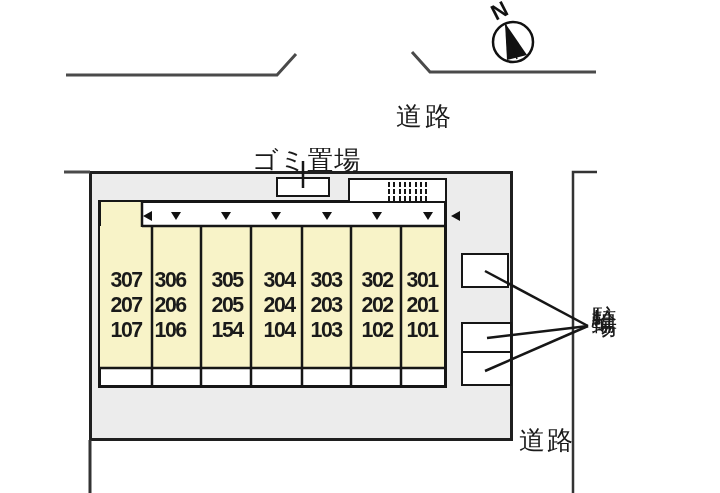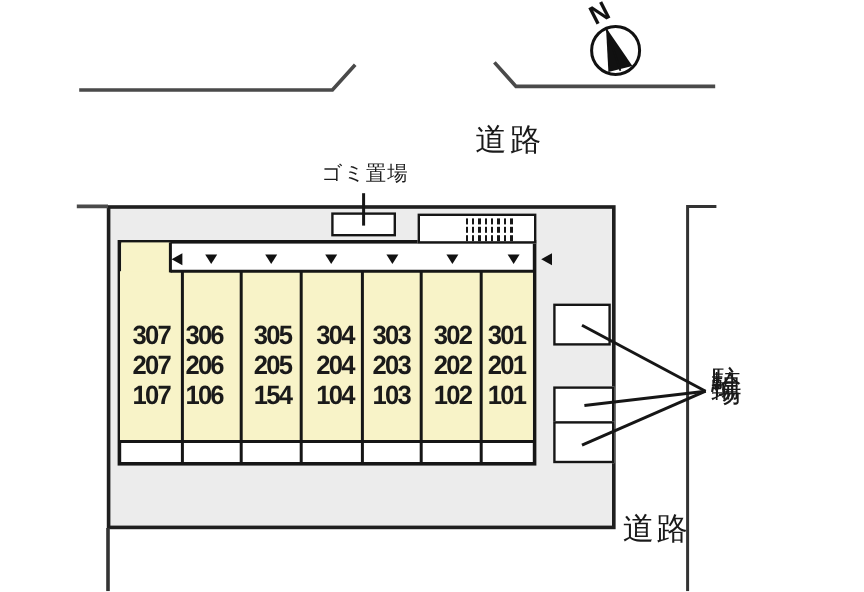--- a/index.html
+++ b/index.html
@@ -27,21 +27,21 @@
   #bike-box-2{left:461px;top:322px;width:51px;height:31px;}
   #bike-box-3{left:461px;top:351px;width:51px;height:35px;}
   
   .unit-col{position:absolute;top:267px;height:78px;display:flex;flex-direction:column;
         align-items:center;justify-content:flex-start;}
   .unit-col span{display:block;line-height:25px;font-size:22px;font-weight:700;
         letter-spacing:-1.5px;white-space:nowrap;transform:scaleX(.97);}
   
   .lbl{position:absolute;font-weight:500;white-space:nowrap;}
   #lbl-road-top{left:396px;top:99px;font-size:26px;letter-spacing:3px;}
-  #lbl-garbage{left:252px;top:133px;font-size:17px;letter-spacing:1px;margin-left:16px;}
+  #lbl-garbage{left:252px;top:143px;font-size:26px;letter-spacing:1px;}
   #lbl-road-bottom{left:519px;top:423px;font-size:26px;letter-spacing:2px;}
   #lbl-bike{left:589px;top:285px;font-size:25px;writing-mode:vertical-rl;
         text-orientation:upright;letter-spacing:4px;}
   
   #overlay{left:0;top:0;width:720px;height:493px;pointer-events:none;}
 </style>
 </head>
 <body>
 
 <div id="canvas">

